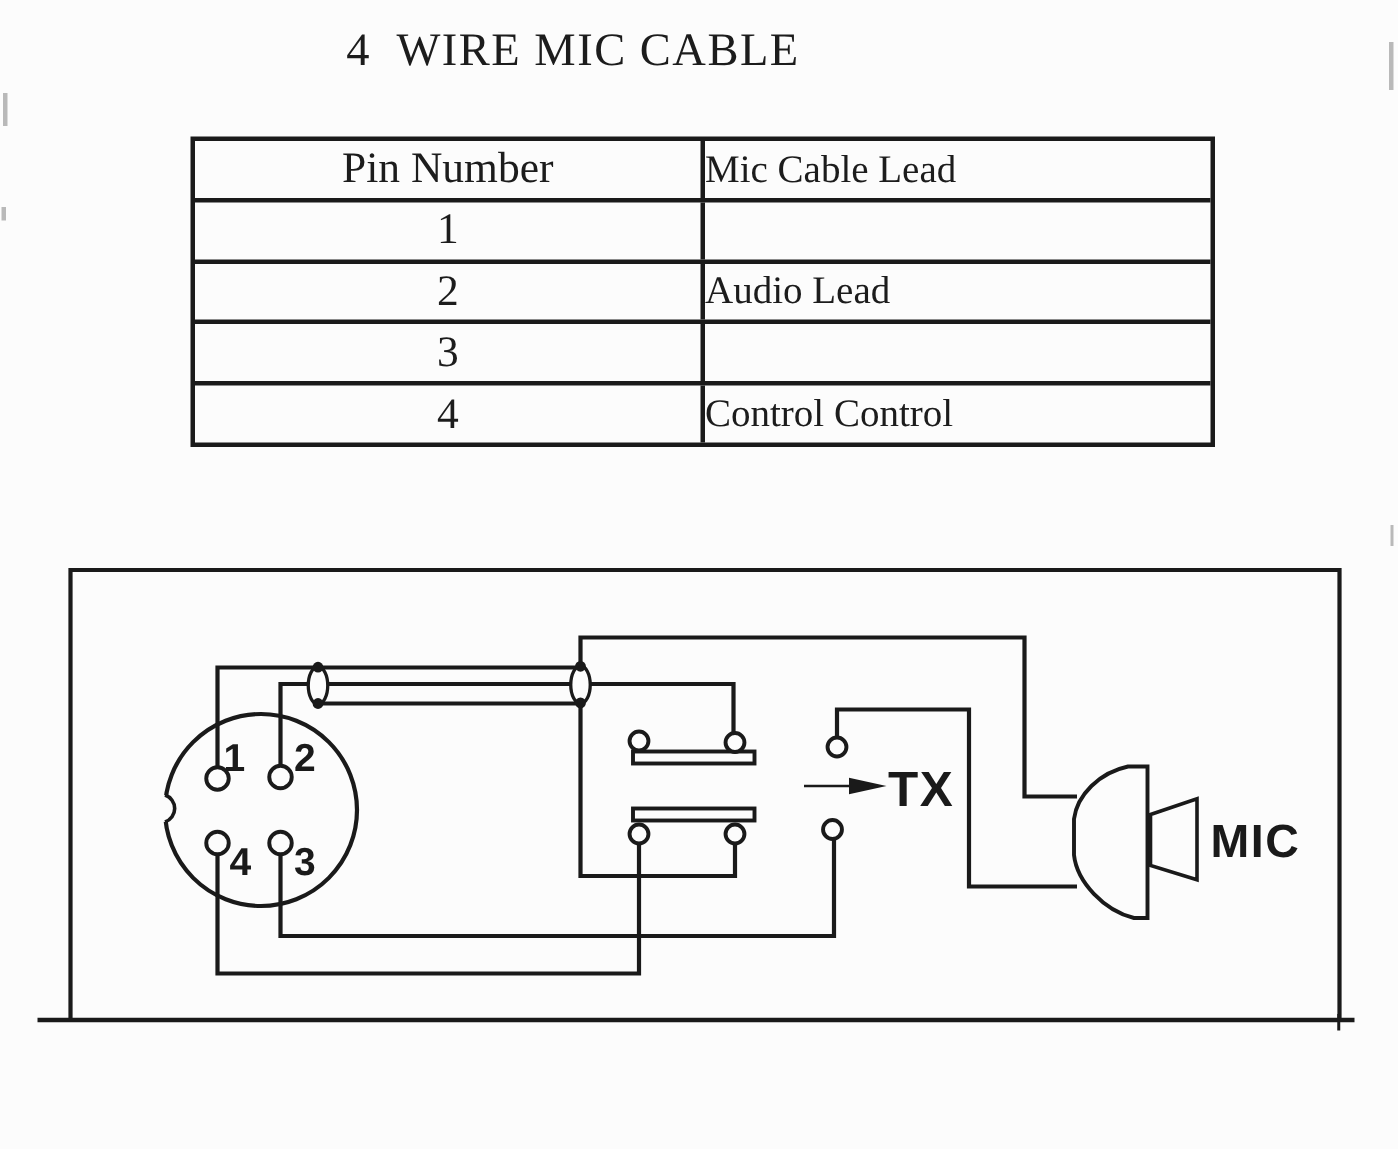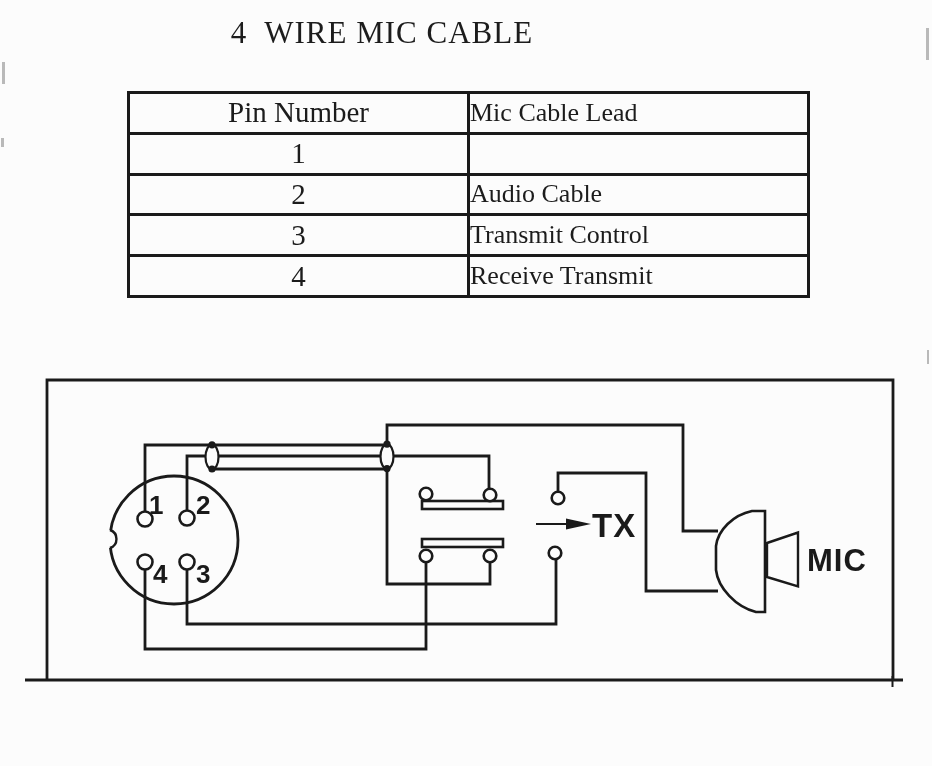--- a/index.html
+++ b/index.html
@@ -52,29 +52,28 @@
 <div class="pin-table">
   <div class="trow">
     <div class="c1">Pin Number</div>
     <div class="c2">Mic Cable Lead</div>
   </div>
   <div class="trow">
     <div class="c1">1</div>
   </div>
   <div class="trow">
     <div class="c1">2</div>
-    <div class="c2">Audio Cable</div>
+    <div class="c2">Audio Lead</div>
   </div>
   <div class="trow">
     <div class="c1">3</div>
-    <div class="c2">Transmit Control</div>
   </div>
   <div class="trow">
     <div class="c1">4</div>
-    <div class="c2">Receive Transmit</div>
+    <div class="c2">Control Control</div>
   </div>
 </div>
 
 <svg class="schematic" width="932" height="766" viewBox="0 0 932 766">
   <g stroke="#1a1a1a" fill="none" stroke-width="2.8">
 
     <path d="M47,680 L47,380 L893,380 L893,680"></path>
     <line x1="25" y1="680" x2="903" y2="680" stroke-width="3"></line>
     <line x1="892.5" y1="676" x2="892.5" y2="687" stroke-width="2"></line>
 

